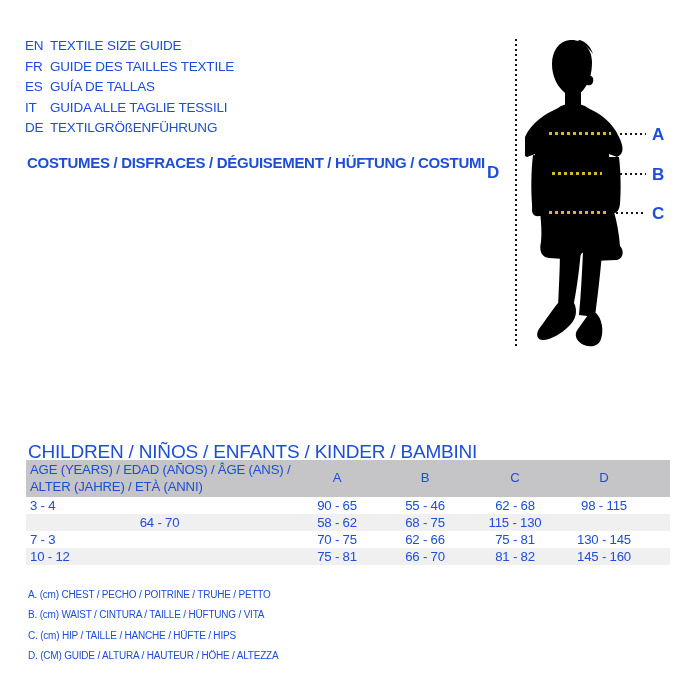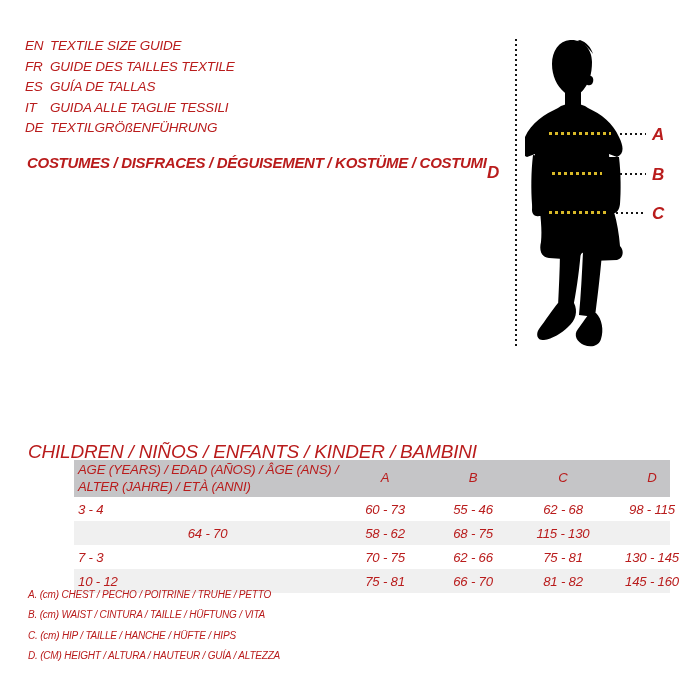--- a/index.html
+++ b/index.html
@@ -1,20 +1,19 @@
 <!DOCTYPE html>
 <html><head>
 <meta charset="utf-8">
 <style>
   html,body{margin:0;padding:0;}
   .page{
     position:relative;width:700px;height:700px;background:#ffffff;overflow:hidden;
-    font-family:"Liberation Sans","DejaVu Sans",sans-serif;color:#b91c1c;
+    font-family:"Liberation Sans","DejaVu Sans",sans-serif;color:#1d4ed8;
     letter-spacing:-0.2px;
-    font-style:italic;
   }
   
   .lang-list{position:absolute;left:25px;top:36px;}
   .lang-row{display:grid;grid-template-columns:25px auto;height:20.6px;line-height:20.6px;font-size:13.5px;}
   .category-title{position:absolute;left:27px;top:154px;font-size:15px;font-weight:700;letter-spacing:-0.3px;}
   
   .figure{position:absolute;left:480px;top:30px;width:220px;height:330px;}
   .silhouette{position:absolute;left:45px;top:8px;width:110px;height:310px;}
   .vdots{
     position:absolute;left:35px;top:9px;width:2px;height:308px;
@@ -25,25 +24,25 @@
     background:repeating-linear-gradient(90deg,#141414 0 2px,transparent 2px 5px);
   }
   .gold-dash{
     position:absolute;height:3px;
     background:repeating-linear-gradient(90deg,var(--gold,#d9b928) 0 3px,transparent 3px 6px);
   }
   .m-label{position:absolute;font-size:17px;font-weight:700;line-height:1;}
   
   .section-title{position:absolute;left:28px;top:441px;font-size:19px;}
   .size-table{position:absolute;left:26px;top:460px;width:644px;font-size:13.2px;}
-  .t-row{display:grid;grid-template-columns:267px 88px 88px 92px 86px 1fr;align-items:center;margin-left:48px;}
+  .t-row{display:grid;grid-template-columns:267px 88px 88px 92px 86px 1fr;align-items:center;}
   .t-head{background:#c5c5c7;height:37px;line-height:16.5px;}
   .t-head .age-cell{padding-left:4px;}
   .t-col{text-align:center;}
-  .t-data{height:24px;line-height:17px;}
+  .t-data{height:17px;line-height:17px;}
   .t-data .age-cell{padding-left:4px;}
   .t-data:nth-child(odd){background:#f0f0f0;}
   
   .legend{position:absolute;left:28px;top:585px;font-size:10px;line-height:20.4px;}
 </style>
 </head>
 <body>
 
 <div class="page">
 
@@ -63,21 +62,21 @@
     <div class="lang-row">
       <span>IT</span>
       <span>GUIDA ALLE TAGLIE TESSILI</span>
     </div>
     <div class="lang-row">
       <span>DE</span>
       <span>TEXTILGRÖßENFÜHRUNG</span>
     </div>
   </div>
 
-  <div class="category-title">COSTUMES / DISFRACES / DÉGUISEMENT / KOSTÜME / COSTUMI</div>
+  <div class="category-title">COSTUMES / DISFRACES / DÉGUISEMENT / HÜFTUNG / COSTUMI</div>
 
   <div class="figure">
 
     <svg class="silhouette" viewBox="0 0 110 310" xmlns="http://www.w3.org/2000/svg">
       <g fill="#000000">
 
         <path d="M45,2 C34,3 27,13 27,26 C27,38 32,48 39,54 C42,57 45,58 48,58 C52,58 56,55 59,51 C64,45 67,36 67,24 C67,10 57,1 45,2 Z"></path>
         <path d="M55,2 C61,4 66,9 68,16 C64,10 58,5 52,3 Z"></path>
         <path d="M63,38 C67,37 69,40 68,44 C67,48 63,48 61,46 Z"></path>
 
@@ -127,21 +126,21 @@
       </div>
       <div class="t-col">A</div>
       <div class="t-col">B</div>
       <div class="t-col">C</div>
       <div class="t-col">D</div>
       <div></div>
     </div>
 
     <div class="t-row t-data">
       <div class="age-cell">3 - 4</div>
-      <div class="t-col">60 - 73</div>
+      <div class="t-col">90 - 65</div>
       <div class="t-col">55 - 46</div>
       <div class="t-col">62 - 68</div>
       <div class="t-col">98 - 115</div>
       <div></div>
     </div>
     <div class="t-row t-data">
       <div class="t-col">64 - 70</div>
       <div class="t-col">58 - 62</div>
       <div class="t-col">68 - 75</div>
       <div class="t-col">115 - 130</div>
@@ -162,16 +161,16 @@
       <div class="t-col">81 - 82</div>
       <div class="t-col">145 - 160</div>
       <div></div>
     </div>
   </div>
 
   <div class="legend">
     <div>A. (cm) CHEST / PECHO / POITRINE / TRUHE / PETTO</div>
     <div>B. (cm) WAIST / CINTURA / TAILLE / HÜFTUNG / VITA</div>
     <div>C. (cm) HIP / TAILLE / HANCHE / HÜFTE / HIPS</div>
-    <div>D. (CM) HEIGHT / ALTURA / HAUTEUR / GUÍA / ALTEZZA</div>
+    <div>D. (CM) GUIDE / ALTURA / HAUTEUR / HÖHE / ALTEZZA</div>
   </div>
 
 </div>
 
 </body></html>

